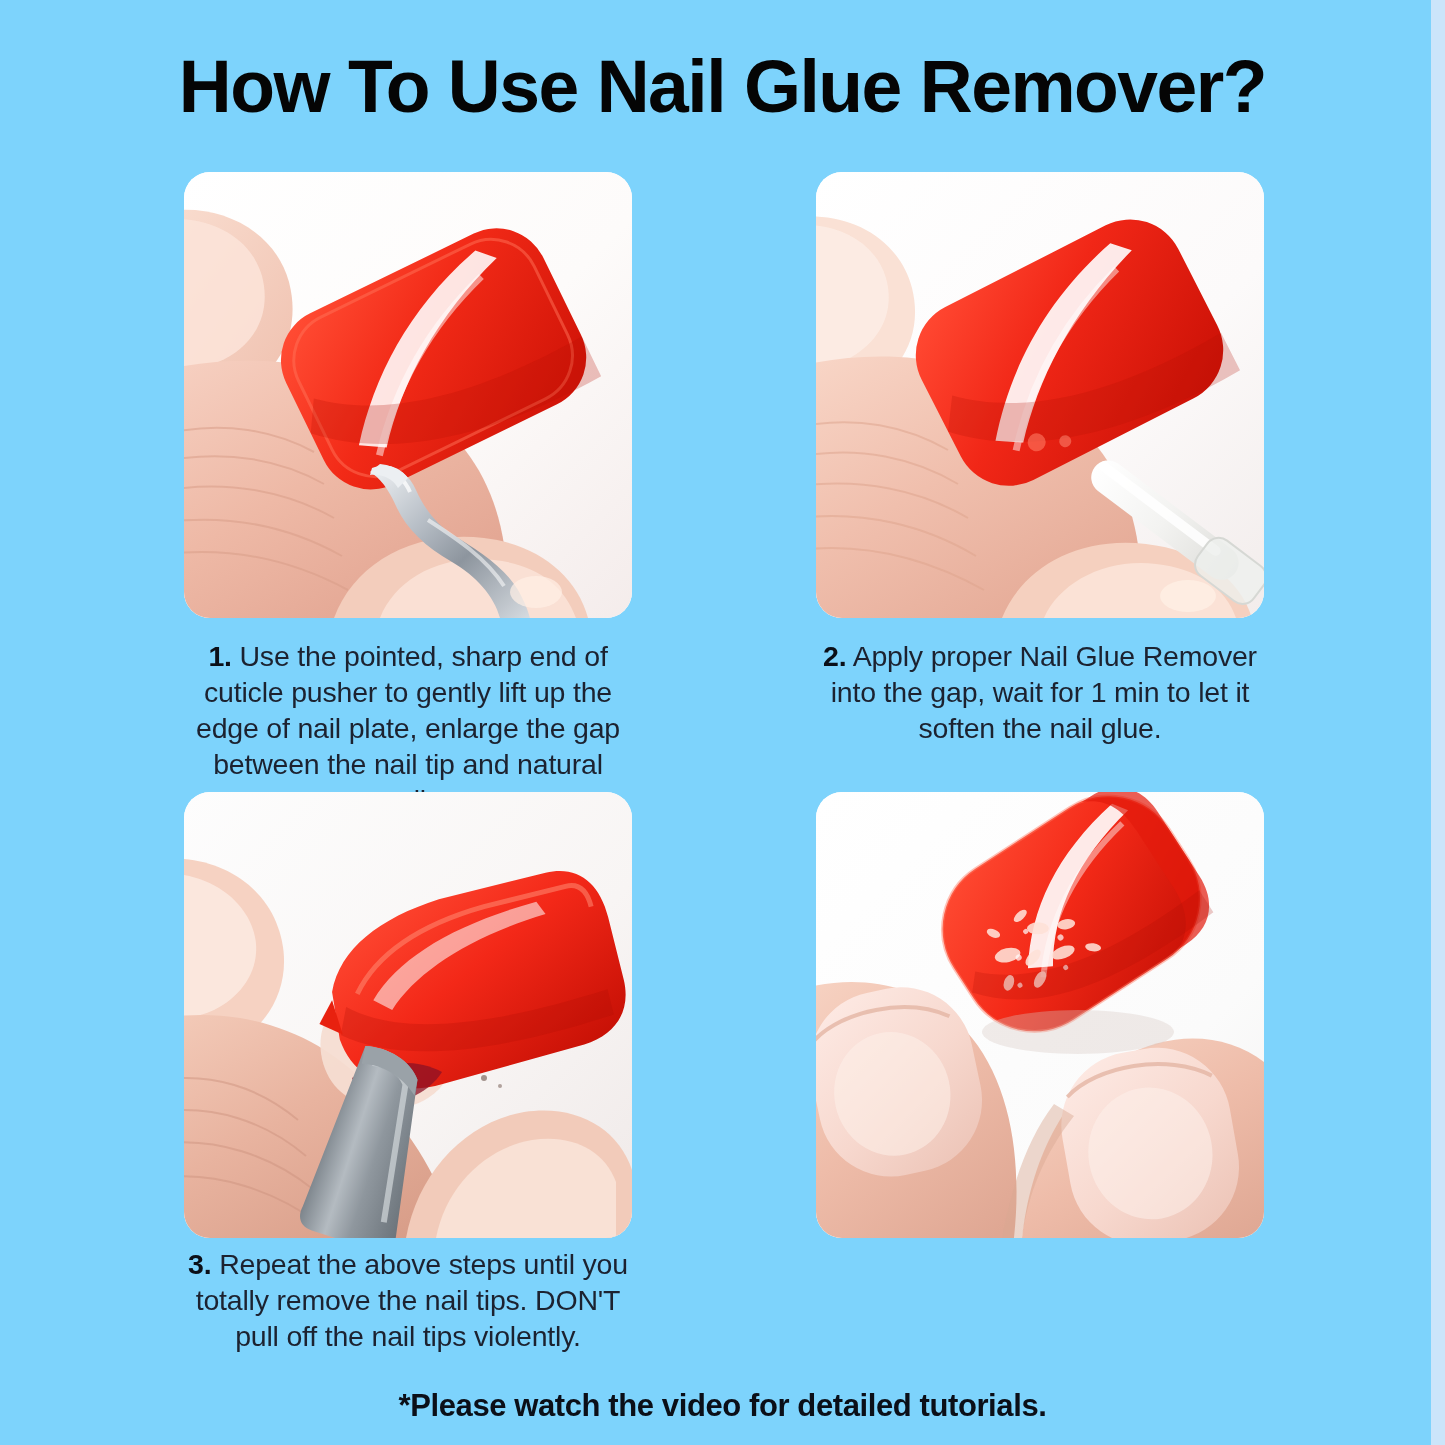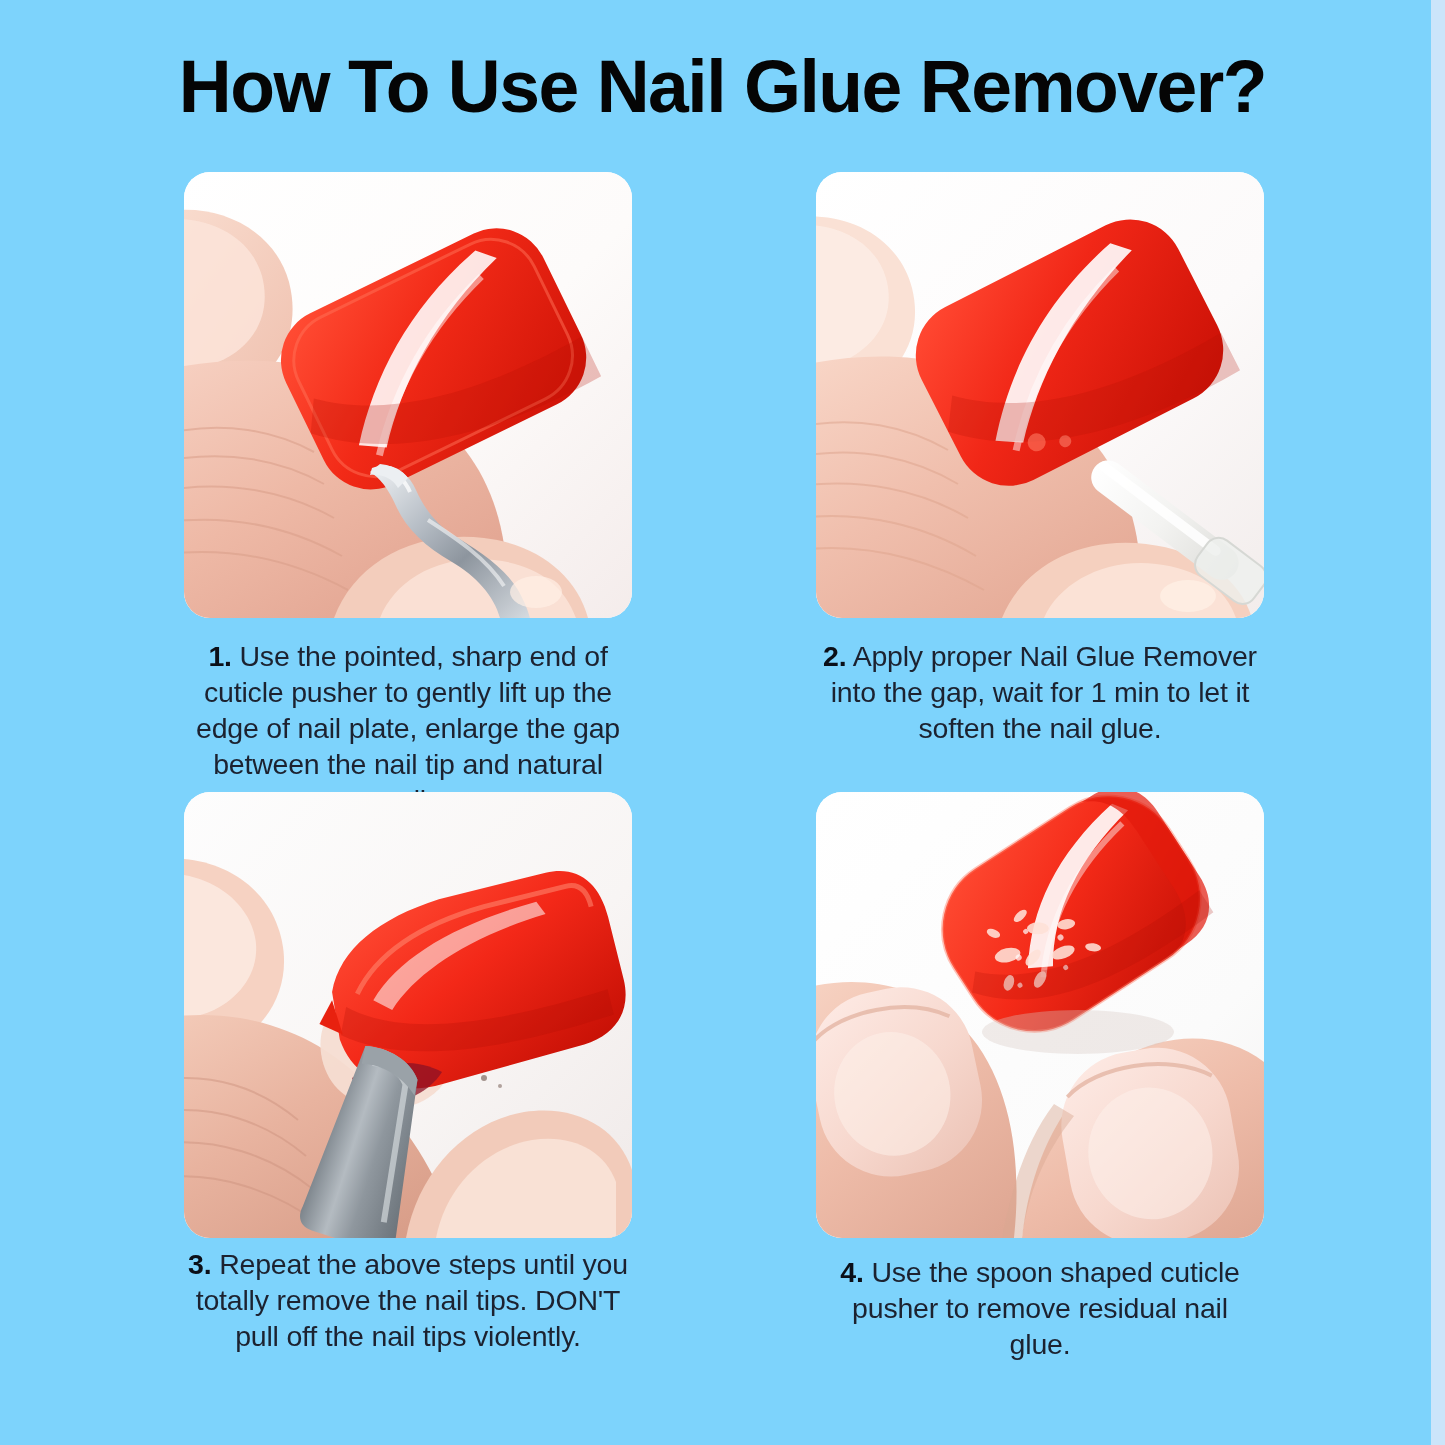--- a/index.html
+++ b/index.html
@@ -404,24 +404,21 @@
                 <circle cx="190" cy="150" r="2.5"></circle>
                 <circle cx="238" cy="160" r="2.5"></circle>
               </g>
 
               <path d="M146 130 C 190 184 268 202 392 194 L 392 168 C 278 176 204 158 160 114 Z" fill="#ab0c03" opacity="0.22"></path>
             </g>
 
             <ellipse cx="262" cy="240" rx="96" ry="22" fill="#d8c9c4" opacity="0.35"></ellipse>
           </svg>
         </div>
-        <div class="caption">
-          <span class="num">4.</span>
-          <span>Use the spoon shaped cuticle pusher to remove residual nail glue.</span>
-        </div>
       </div>
 
     </div>
 
   </div>
 
+  <div class="footer">*Please watch the video for detailed tutorials.</div>
 
 </div>
 
 </body></html>

